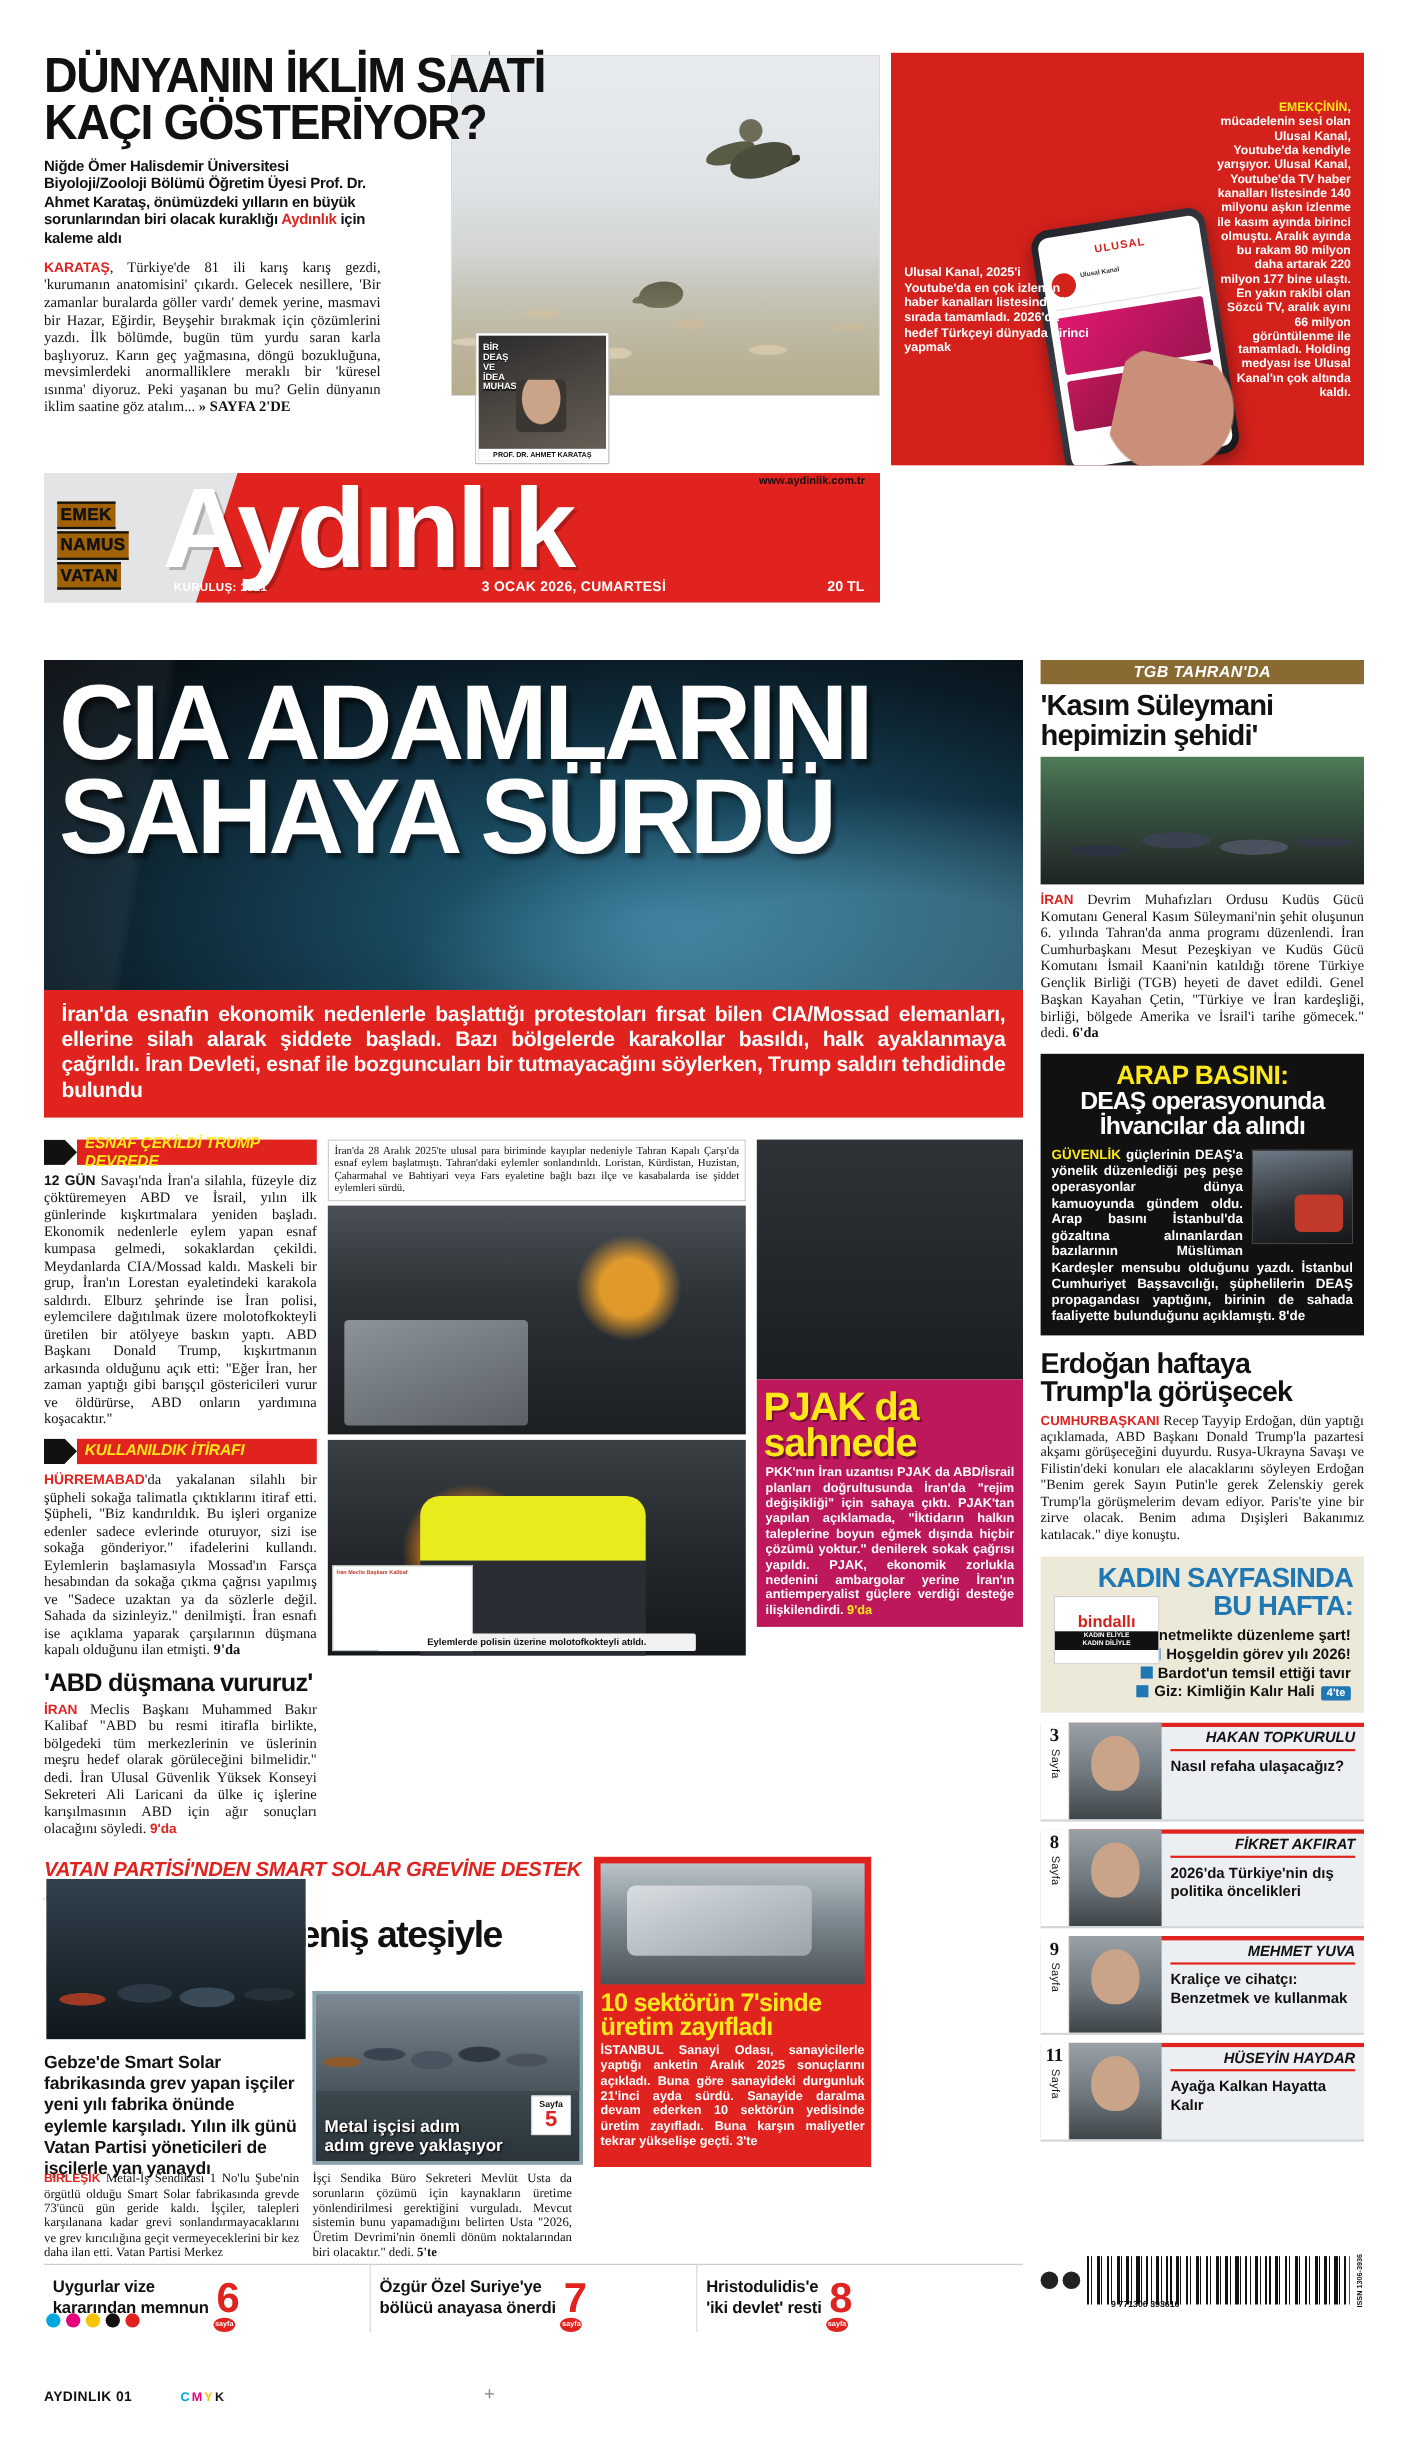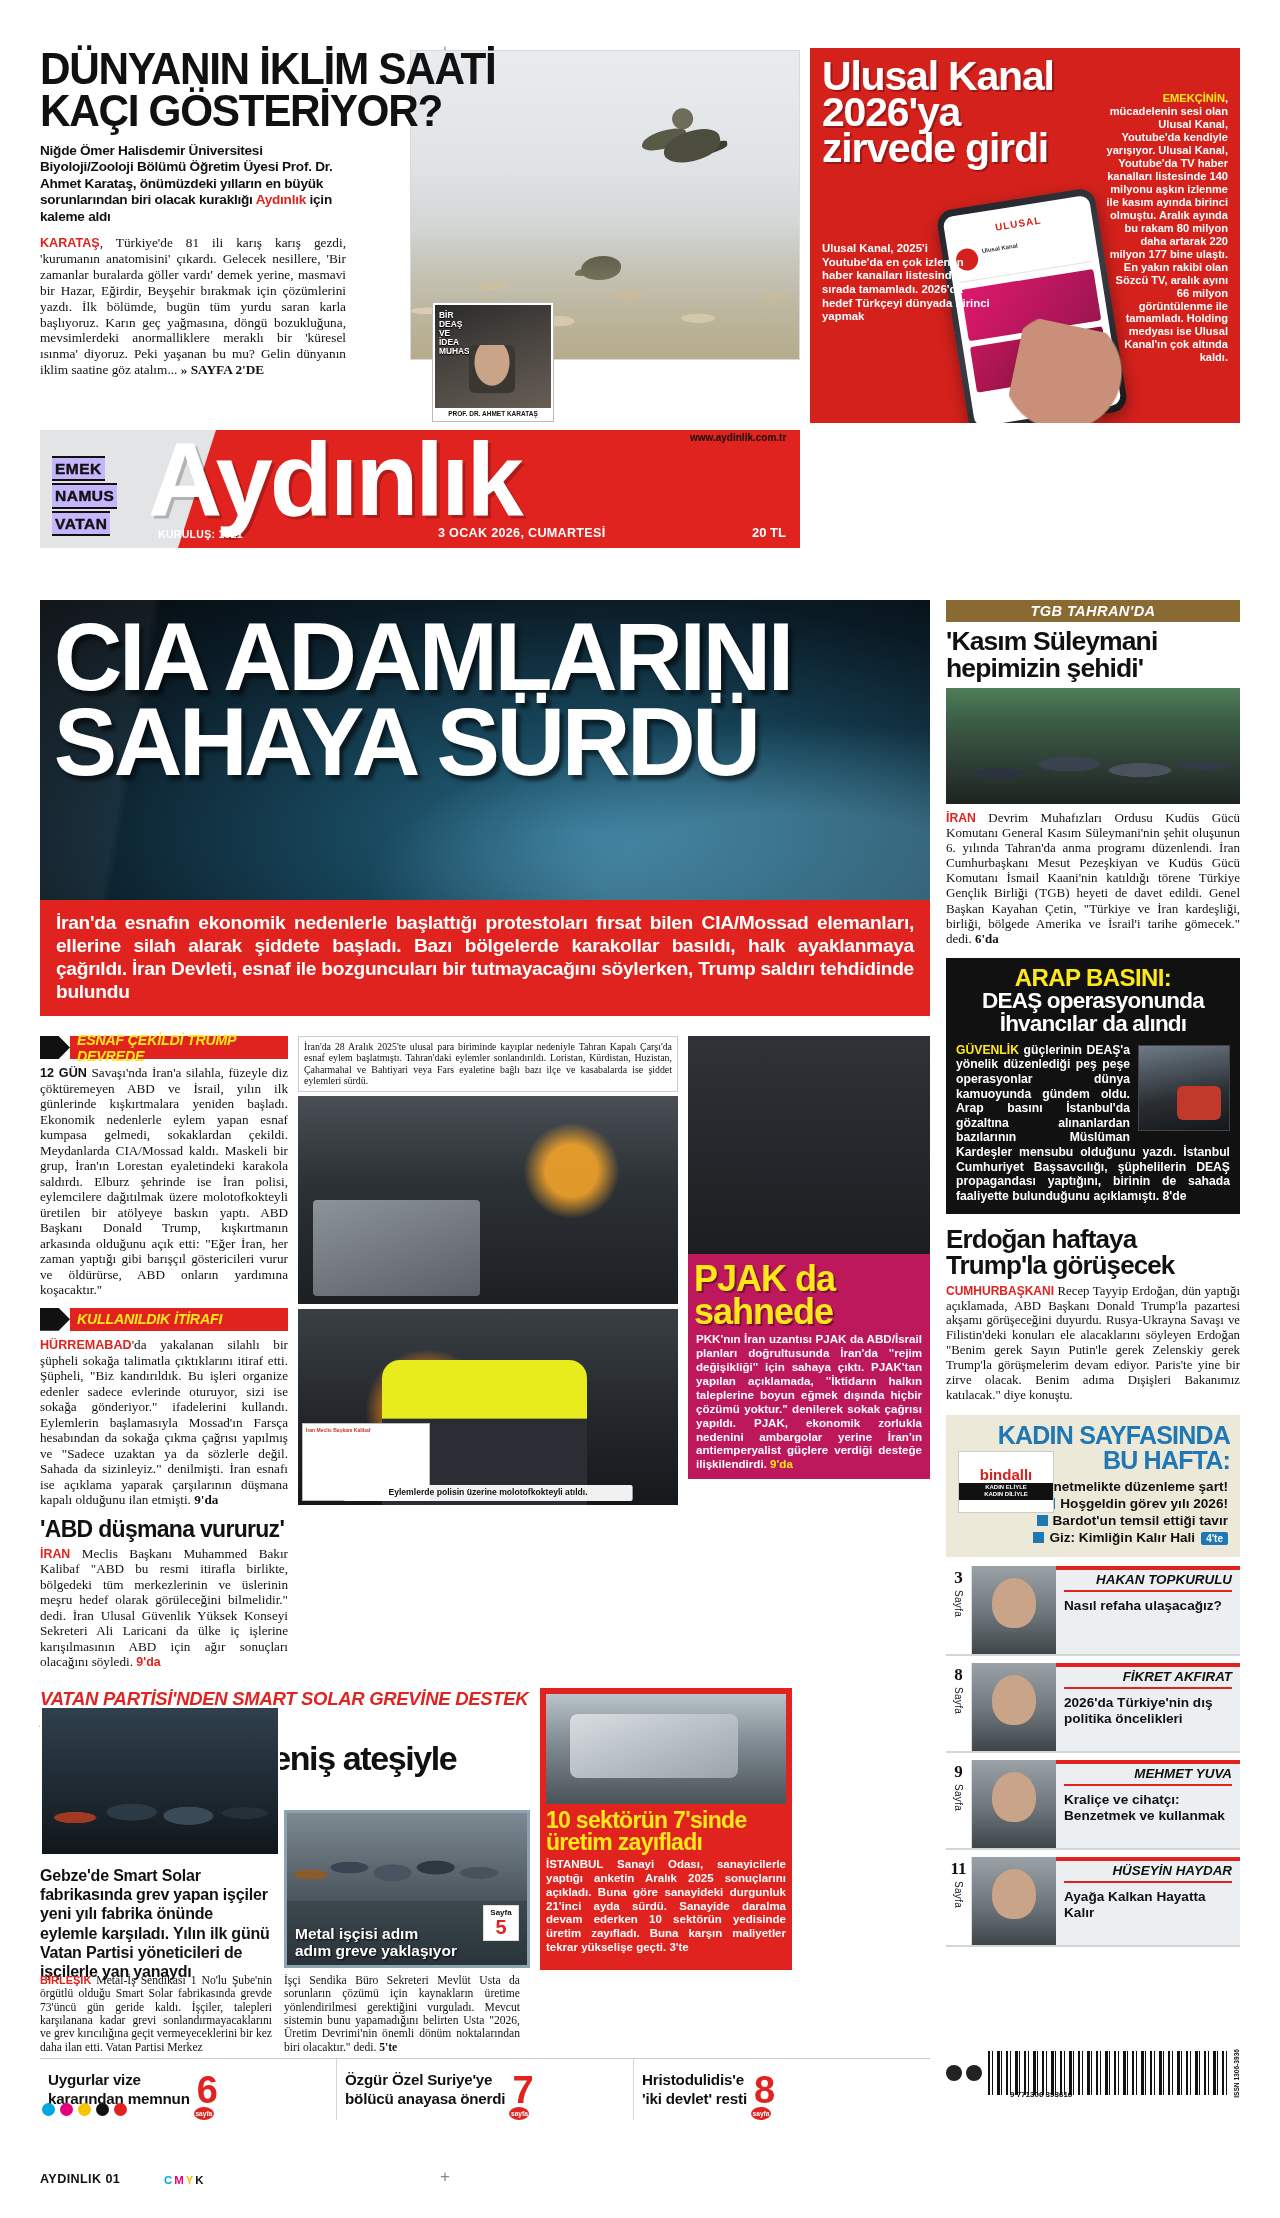--- a/index.html
+++ b/index.html
@@ -163,21 +163,21 @@
     background: #e2e4e6;
     overflow: hidden;
   }
   .mast-slogan {
     position: absolute; left: 12px; top: 26px;
     font-size: 15.5px; font-weight: 800; line-height: 1.38;
     letter-spacing: 0.5px;
     -webkit-text-stroke: 0.4px #111;
   }
   .mast-slogan div {
-    background:#c4b5fd; display:inline-block; padding:0 3px;
+    background:#a16207; display:inline-block; padding:0 3px;
     border-top:2px solid #111; border-bottom:2px solid #111;
     margin-bottom:2px;
   }
   .mast-red {
     position: absolute; left: 104px; top: 0; right: 0; bottom: 0;
     background: #e0231f;
     clip-path: polygon(72px 0, 100% 0, 100% 100%, 34px 100%);
   }
   .mast-logo {
     position: absolute; left: 108px; top: -2px;
@@ -581,21 +581,20 @@
           <div>VE</div>
           <div>İDEA</div>
           <div>MUHASEBESİ</div>
         </div>
         <div class="face"></div>
         <div class="cap">PROF. DR. AHMET KARATAŞ</div>
       </div>
     </div>
 
     <div class="ulusal">
-      <h2>Ulusal Kanal 2026'ya zirvede girdi</h2>
 
       <div class="u-lead">
         <span class="kicker">EMEKÇİNİN</span><span>, mücadelenin sesi olan Ulusal Kanal, Youtube'da kendiyle yarışıyor. Ulusal Kanal, Youtube'da TV haber kanalları listesinde 140 milyonu aşkın izlenme ile kasım ayında birinci olmuştu. Aralık ayında bu rakam 80 milyon daha artarak 220 milyon 177 bine ulaştı. En yakın rakibi olan Sözcü TV, aralık ayını 66 milyon görüntülenme ile tamamladı. Holding medyası ise Ulusal Kanal'ın çok altında kaldı.</span>
       </div>
 
       <div class="phone">
         <div class="scr">
           <div class="ul-logo">ULUSAL</div>
           <div class="avatar"></div>
           <div class="nm">Ulusal Kanal</div>

